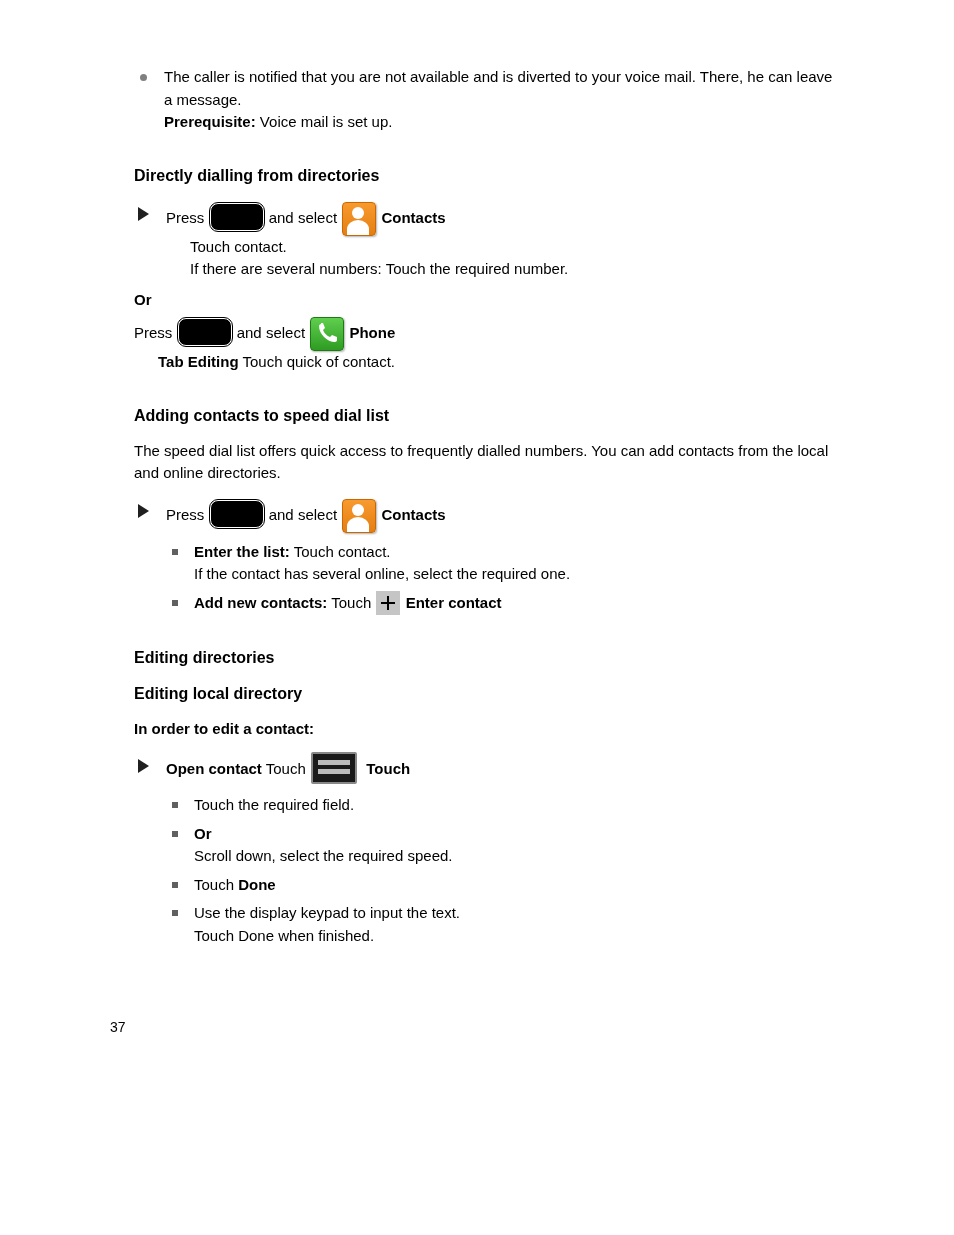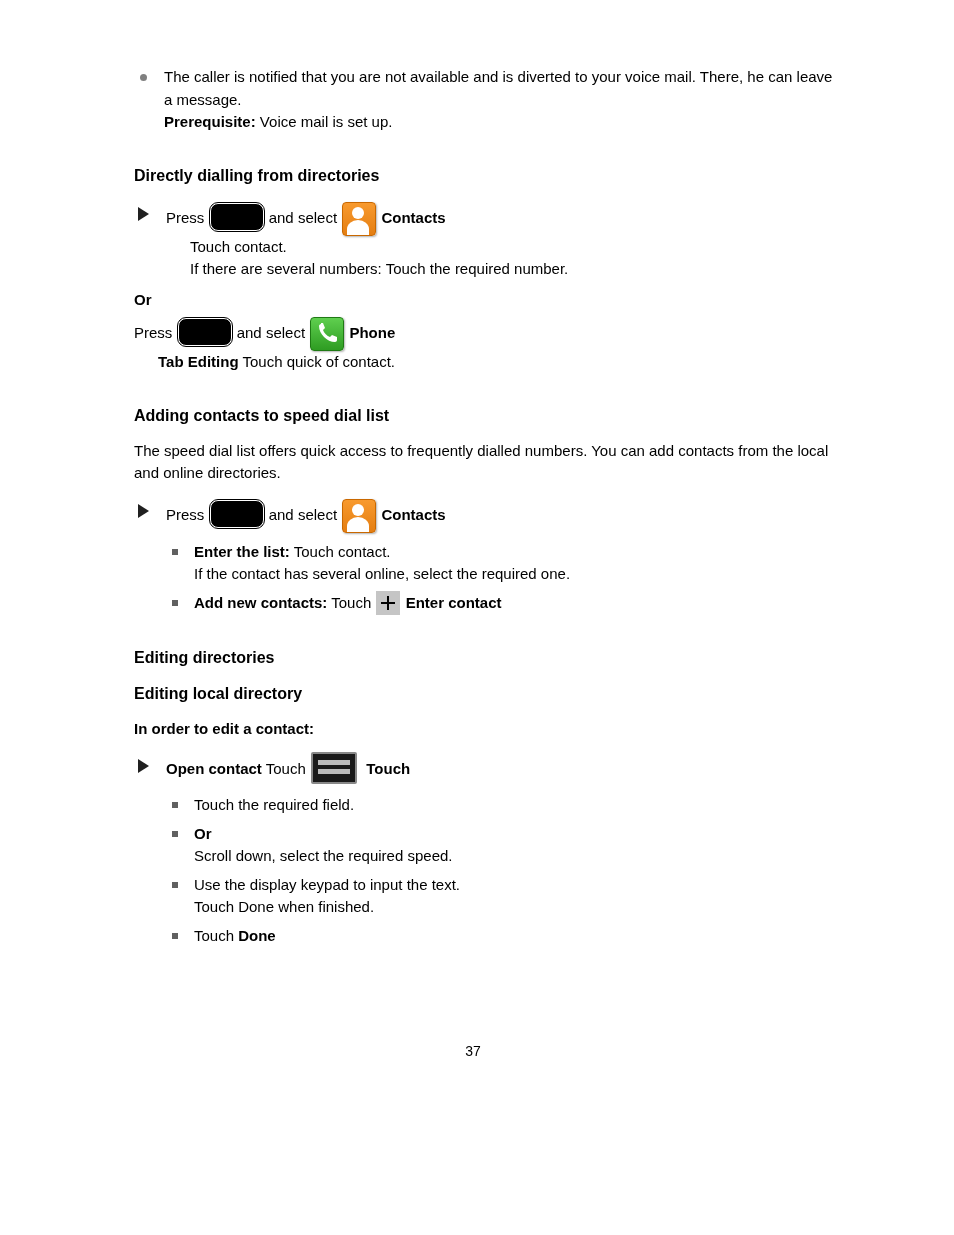--- a/index.html
+++ b/index.html
@@ -153,23 +153,23 @@
     left:5px;top:6px;right:5px;height:5px;
     background:#bbb;
   }
   .ico-kbd:after{
     content:"";
     position:absolute;
     left:5px;top:15px;right:5px;height:5px;
     background:#bbb;
   }
   .pagenum{
-    text-align:center;
+    text-align:left;
     font-size:14px;
-    margin-top:94px;
+    margin-top:70px;
   }
 </style>
 </head>
 <body>
 
 <div class="page">
 
   <ul class="cbullet">
     <li>
       <span>The caller is notified that you are not available and is diverted to your voice mail. There, he can leave a message.</span><br>
@@ -244,23 +244,23 @@
     &nbsp;<span class="bold">Touch</span>
   </div>
 
   <ul class="sq">
     <li><span>Touch the required field.</span></li>
     <li>
       <span class="bold">Or</span><br>
       <span>Scroll down, select the required speed.</span>
     </li>
     <li>
+      <span> Touch </span>
+      <span class="bold">Done</span>
+    </li>
+    <li>
       <span>Use the display keypad to input the text.</span><br>
       <span>Touch Done when finished.</span>
     </li>
-    <li>
-      <span> Touch </span>
-      <span class="bold">Done</span>
-    </li>
   </ul>
 
   <div class="pagenum">37</div>
 </div>
 
 </body></html>

